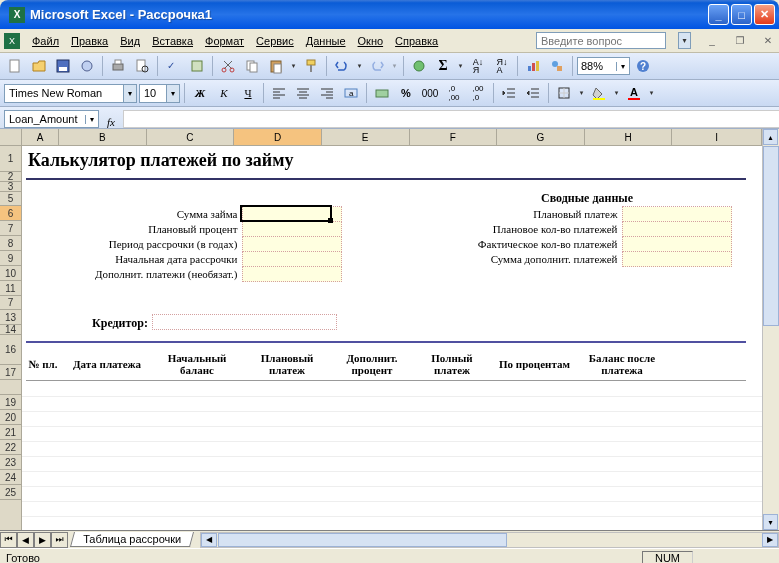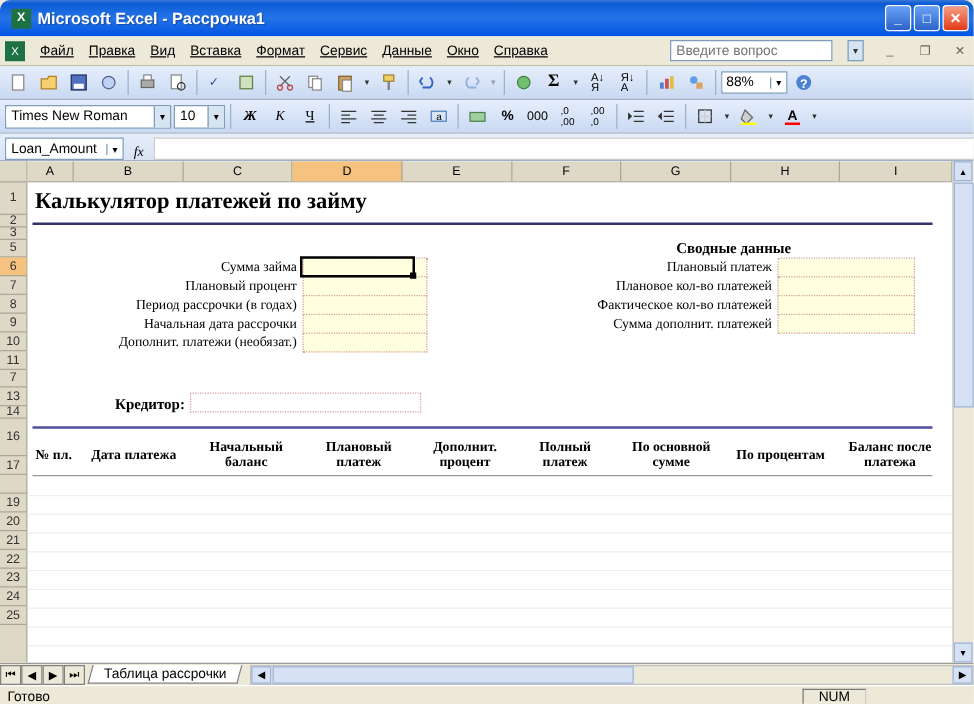--- a/index.html
+++ b/index.html
@@ -419,21 +419,20 @@
 
       <div class="hr-line" style="top:195px;left:4px;width:720px;background:#5050a0"></div>
 
       <div class="table-hdrs" style="top:205px;left:2px;width:740px;height:26px">
         <div style="width:38px">№ пл.</div>
         <div style="width:90px">Дата платежа</div>
         <div style="width:90px">Начальный баланс</div>
         <div style="width:90px">Плановый платеж</div>
         <div style="width:80px">Дополнит. процент</div>
         <div style="width:80px">Полный платеж</div>
-        <div style="width:90px">По основной сумме</div>
         <div style="width:85px">По процентам</div>
         <div style="width:90px">Баланс после платежа</div>
       </div>
       <div class="hr-line" style="top:234px;left:4px;width:720px;height:1px;background:#999"></div>
 
       <div class="active-cell" style="top:59px;left:218px;width:92px;height:17px"></div>
 
       <div id="gridlines" style="position:absolute;top:236px;left:0;right:0">
           <div style="height: 15px; border-bottom: 1px solid rgb(238, 238, 238);"></div>
           <div style="height: 15px; border-bottom: 1px solid rgb(238, 238, 238);"></div>

